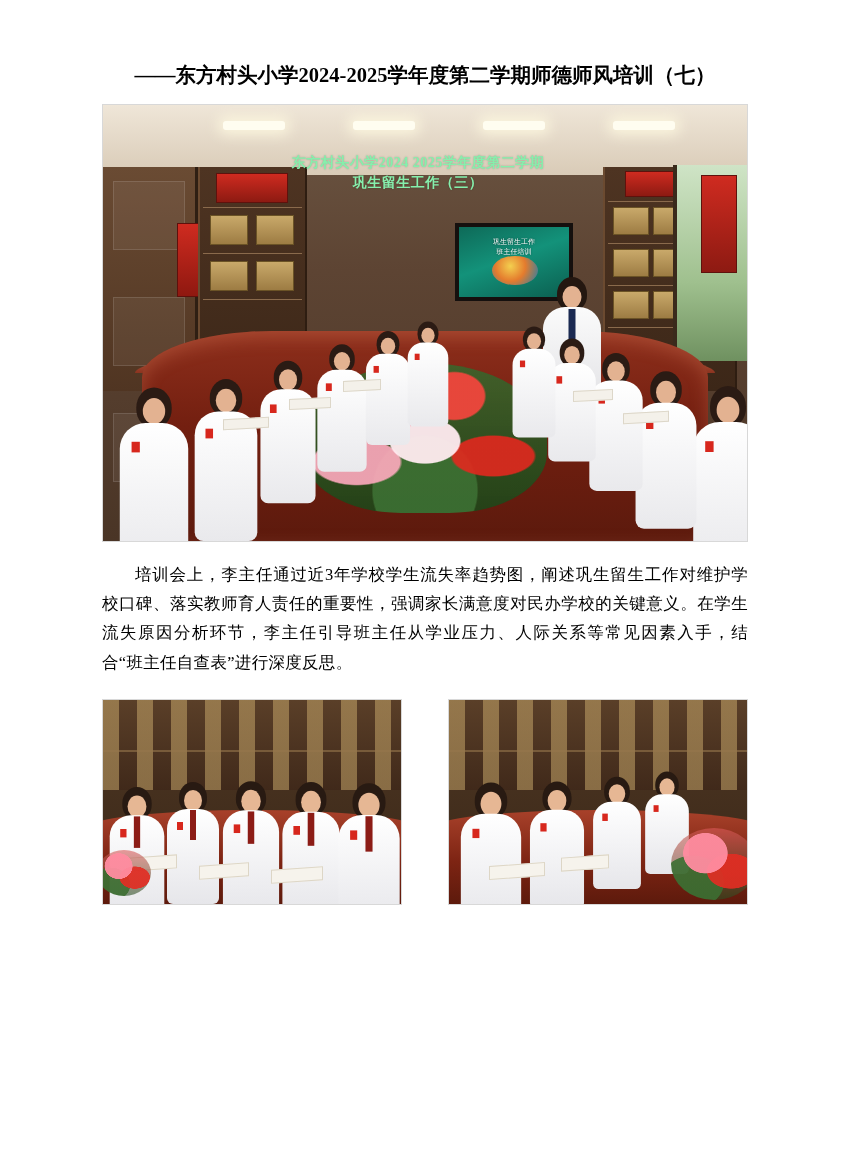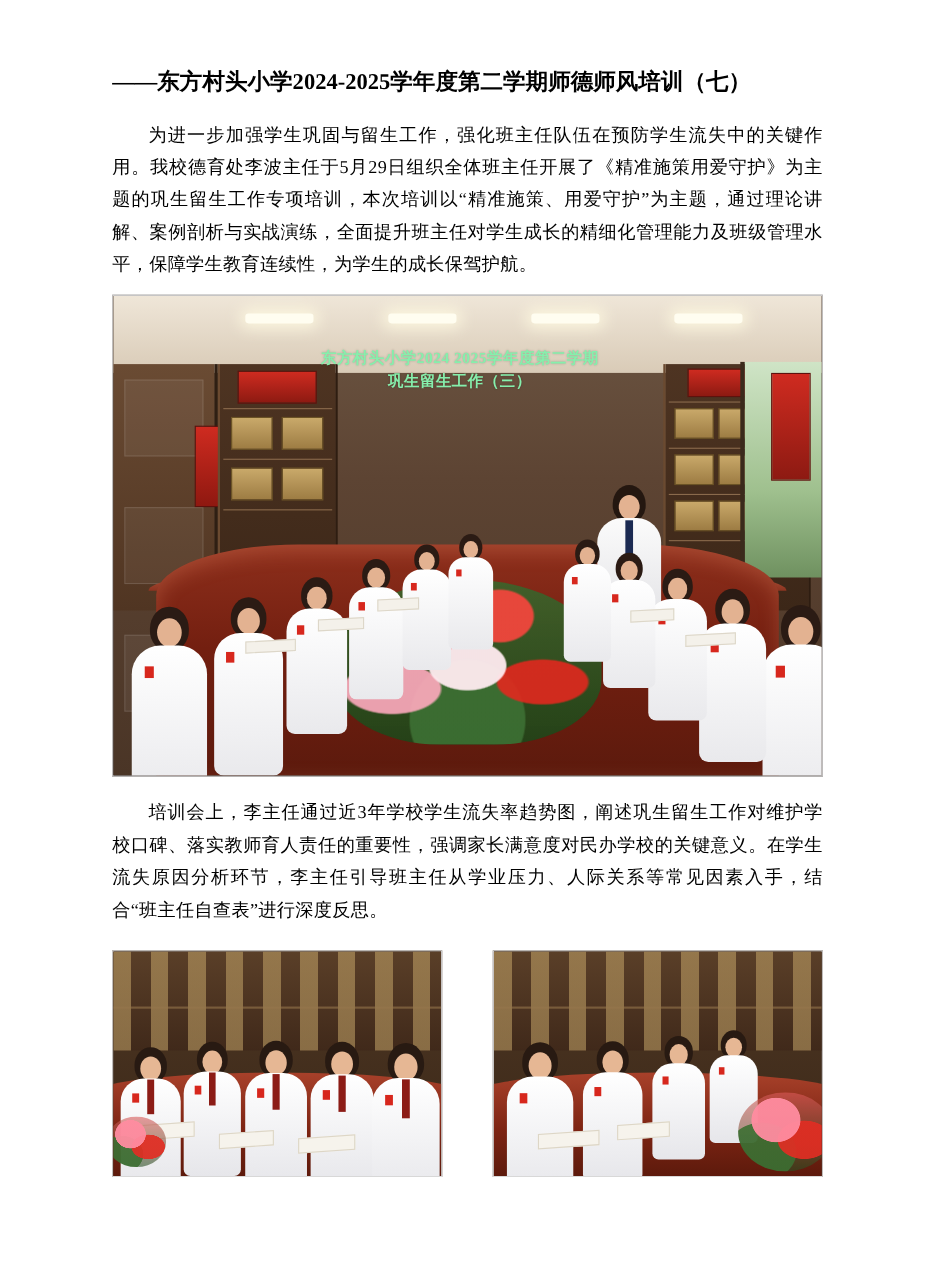--- a/index.html
+++ b/index.html
@@ -25,21 +25,21 @@
   .doc-title {
     text-align: center;
     font-size: 25px;
     font-weight: bold;
     letter-spacing: 1px;
     line-height: 1.35;
     margin: 12px 0 0 0;
     font-family: "Liberation Serif", "DejaVu Serif", serif;
   }
   .doc-subtitle {
-    text-align: left;
+    text-align: center;
     font-size: 20.5px;
     font-weight: bold;
     line-height: 1.4;
     margin: 6px 0 12px 0;
     white-space: nowrap;
   }
   .para {
     font-size: 16.5px;
     line-height: 1.78;
     text-align: justify;
@@ -279,21 +279,20 @@
     filter: blur(.3px);
   }
 </style>
 </head>
 <body>
 
 <div class="page">
 
   <h2 class="doc-subtitle">——东方村头小学2024-2025学年度第二学期师德师风培训（七）</h2>
 
-  <p class="para">为进一步加强学生巩固与留生工作，强化班主任队伍在预防学生流失中的关键作用。我校德育处李波主任于5月29日组织全体班主任开展了《精准施策用爱守护》为主题的巩生留生工作专项培训，本次培训以“精准施策、用爱守护”为主题，通过理论讲解、案例剖析与实战演练，全面提升班主任对学生成长的精细化管理能力及班级管理水平，保障学生教育连续性，为学生的成长保驾护航。</p>
 
   <div class="figure-wide">
     <div class="p1-wall"></div>
 
     <div class="p1-ceiling"></div>
     <div class="p1-ceil-light" style="left:120px"></div>
     <div class="p1-ceil-light" style="left:250px"></div>
     <div class="p1-ceil-light" style="left:380px"></div>
     <div class="p1-ceil-light" style="left:510px"></div>
 
@@ -328,20 +327,27 @@
       <div class="p1-plaque" style="left:88px; top:82px; width:34px; height:26px;"></div>
       <div class="p1-plaque" style="left:8px; top:124px; width:34px; height:26px;"></div>
       <div class="p1-plaque" style="left:48px; top:124px; width:34px; height:26px;"></div>
       <div class="p1-plaque" style="left:88px; top:124px; width:34px; height:26px;"></div>
       <div class="p1-redplaque" style="left:20px; top:4px; width:86px; height:24px;"></div>
     </div>
 
     <div class="p1-window"></div>
     <div class="p1-redplaque" style="left:598px; top:70px; width:34px; height:96px;"></div>
 
+    <div class="p1-screen" style="left:352px; top:118px; width:118px; height:78px;">
+      <div class="s-title">
+        <span>巩生留生工作</span><br>
+        <span>班主任培训</span>
+      </div>
+      <div class="s-globe"></div>
+    </div>
 
     <div class="p1-banner">
       <span>东方村头小学2024 2025学年度第二学期</span><br>
       <span>巩生留生工作（三）</span>
     </div>
 
     <div class="p1-tableedge"></div>
     <div class="p1-table"></div>
     <div class="p1-flowers"></div>
 

